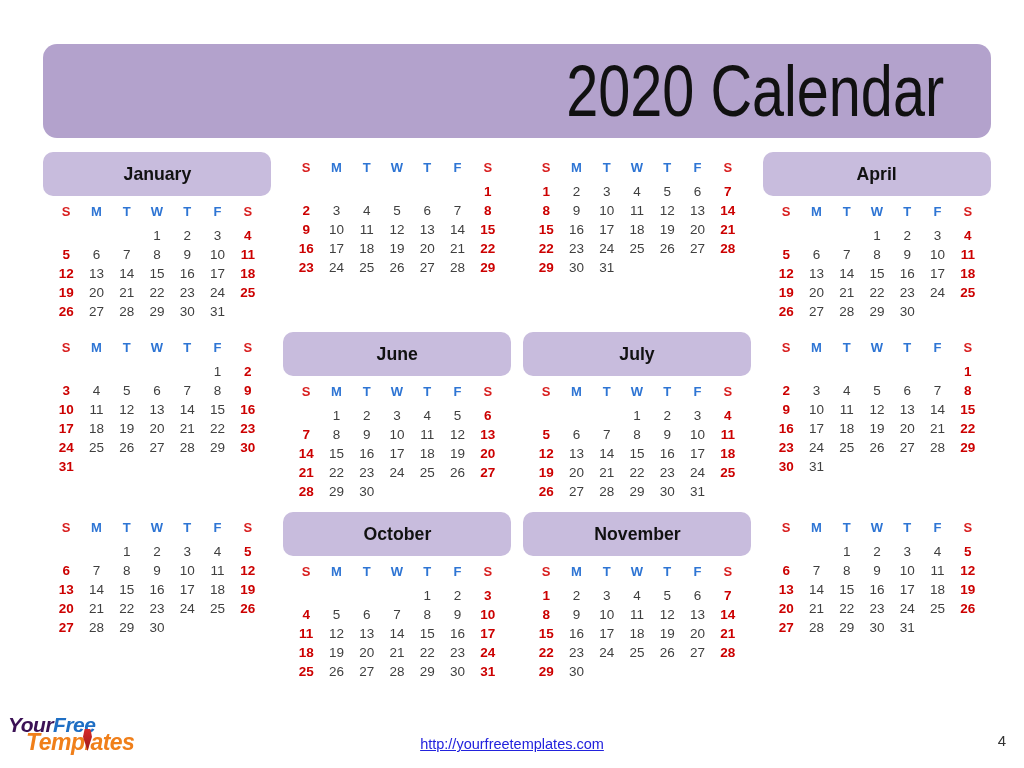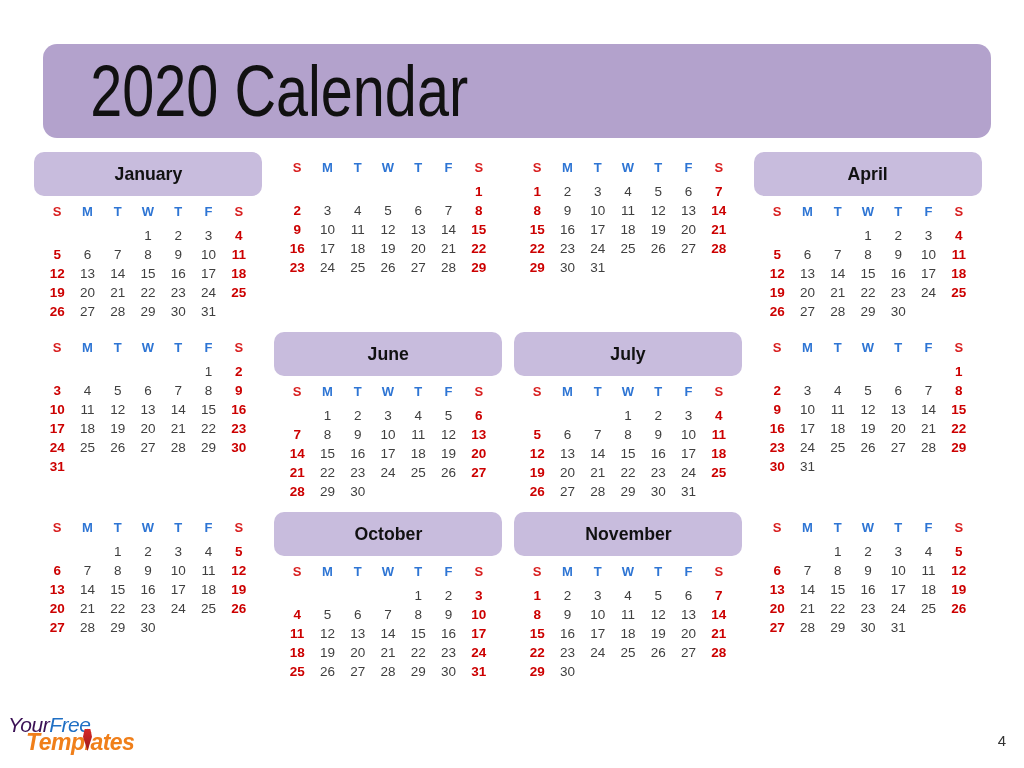--- a/index.html
+++ b/index.html
@@ -19,38 +19,38 @@
   #title-bar {
     position: absolute;
     left: 43px;
     top: 44px;
     width: 948px;
     height: 94px;
     background: #b3a2cc;
     border-radius: 14px;
     display: flex;
     align-items: center;
-    justify-content: flex-start;
+    justify-content: flex-end;
   }
   #title-text {
     font-family: "Liberation Sans Narrow", "Liberation Sans", sans-serif;
     font-size: 72px;
     line-height: 1;
     color: #111111;
     letter-spacing: 0px;
     transform: scaleX(0.80);
     transform-origin: center center;
     white-space: nowrap;
     font-weight: 400;
   }
 
   
   #months-grid {
     position: absolute;
-    left: 34px;
+    left: 43px;
     top: 152px;
     width: 948px;
     display: grid;
     grid-template-columns: repeat(4, 228px);
     grid-column-gap: 12px;
     grid-row-gap: 11px;
   }
   .month-block {
     width: 228px;
   }
@@ -117,21 +117,21 @@
   #logo {
     position: absolute;
     left: 8px;
     top: 6px;
     width: 150px;
     height: 52px;
     line-height: 1;
   }
   #logo-line1 {
     font-size: 21px;
-    font-weight: normal;
+    font-weight: bold;
     font-style: italic;
     white-space: nowrap;
     letter-spacing: -0.5px;
   }
   #logo-your { color: #3b1155; }
   #logo-free { color: #1f6fc4; }
   #logo-line2 {
     font-size: 23px;
     font-weight: bold;
     font-style: italic;
@@ -785,14 +785,15 @@
         <div class="day-cell empty"></div>
       </div>
     </div>
   </div>
 
 <div id="footer">
   <div id="logo">
     <div id="logo-line1"><span id="logo-your">Your</span><span id="logo-free">Free</span></div>
     <div id="logo-line2"><span>Templates</span><span id="logo-pin"></span></div>
   </div>
+  <a id="footer-url" href="#">http://yourfreetemplates.com</a>
   <div id="page-number">4</div>
 </div>
 
 </body></html>

